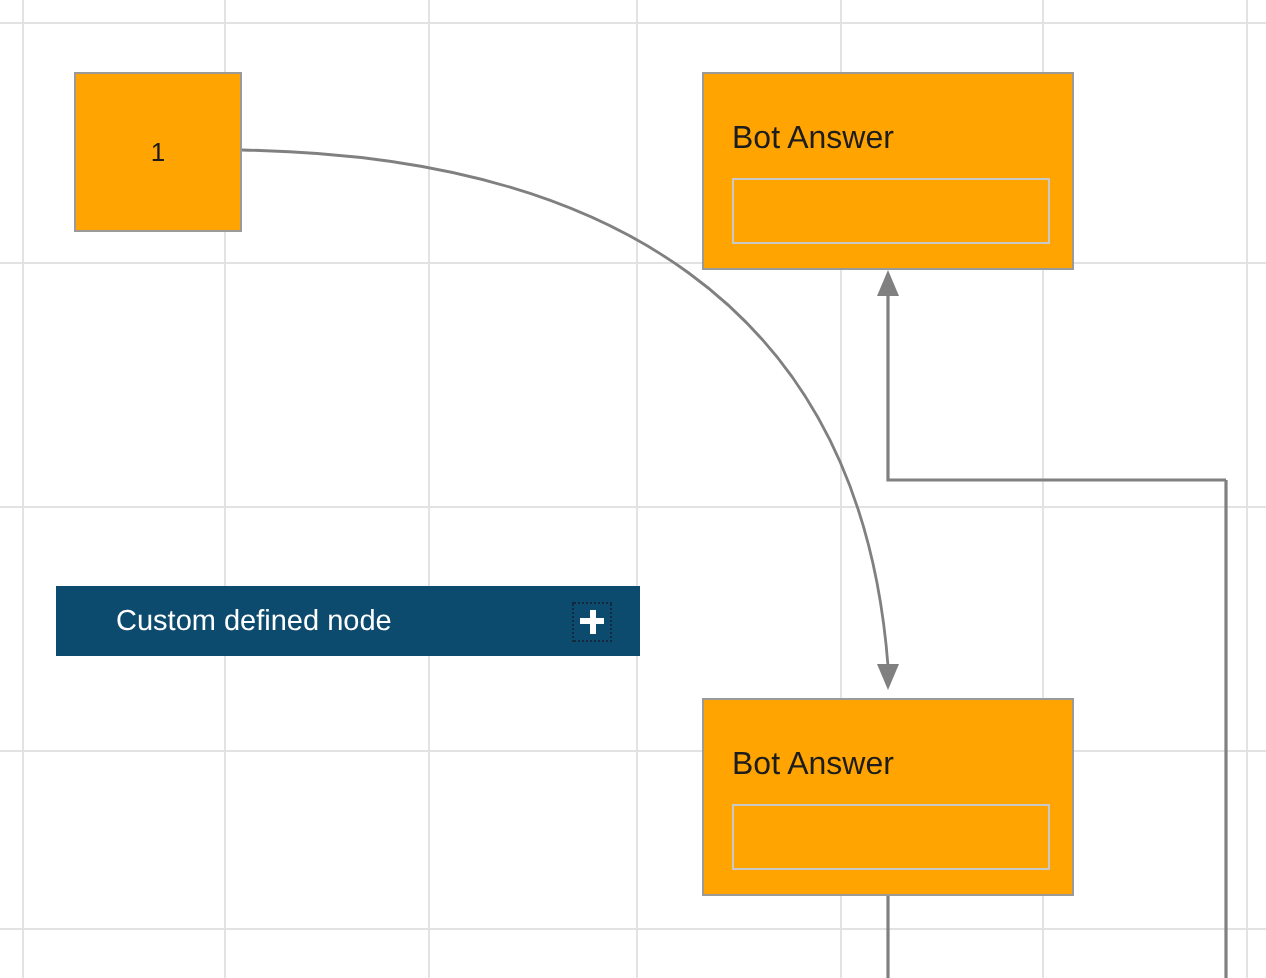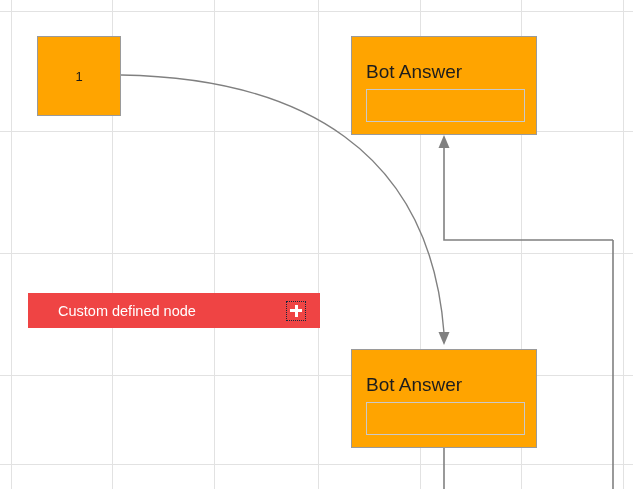--- a/index.html
+++ b/index.html
@@ -62,40 +62,40 @@
     transform: translateY(-50%);
     text-align: center;
     font-size: 13px;
     color: #1a1a1a;
     font-family: "Liberation Sans", sans-serif;
   }
   .node-title {
     position: absolute;
     left: 14px;
     top: 24px;
-    font-size: 19px;
+    font-size: 16px;
     color: #1d1d1d;
     font-family: "Liberation Sans", sans-serif;
     white-space: nowrap;
   }
   .node-slot {
     position: absolute;
     left: 14px;
     right: 11px;
     top: 52px;
     height: 33px;
     box-sizing: border-box;
     border: 1px solid #c9c9c9;
     background: transparent;
   }
   
   .palette-item {
     position: absolute;
     box-sizing: border-box;
-    background: #ef4444;
+    background: #0c4a6e;
     display: flex;
     align-items: center;
     justify-content: space-between;
     padding: 0 14px 0 30px;
   }
   .palette-label {
     color: #ffffff;
     font-size: 14.5px;
     font-family: "Liberation Sans", sans-serif;
     white-space: nowrap;

